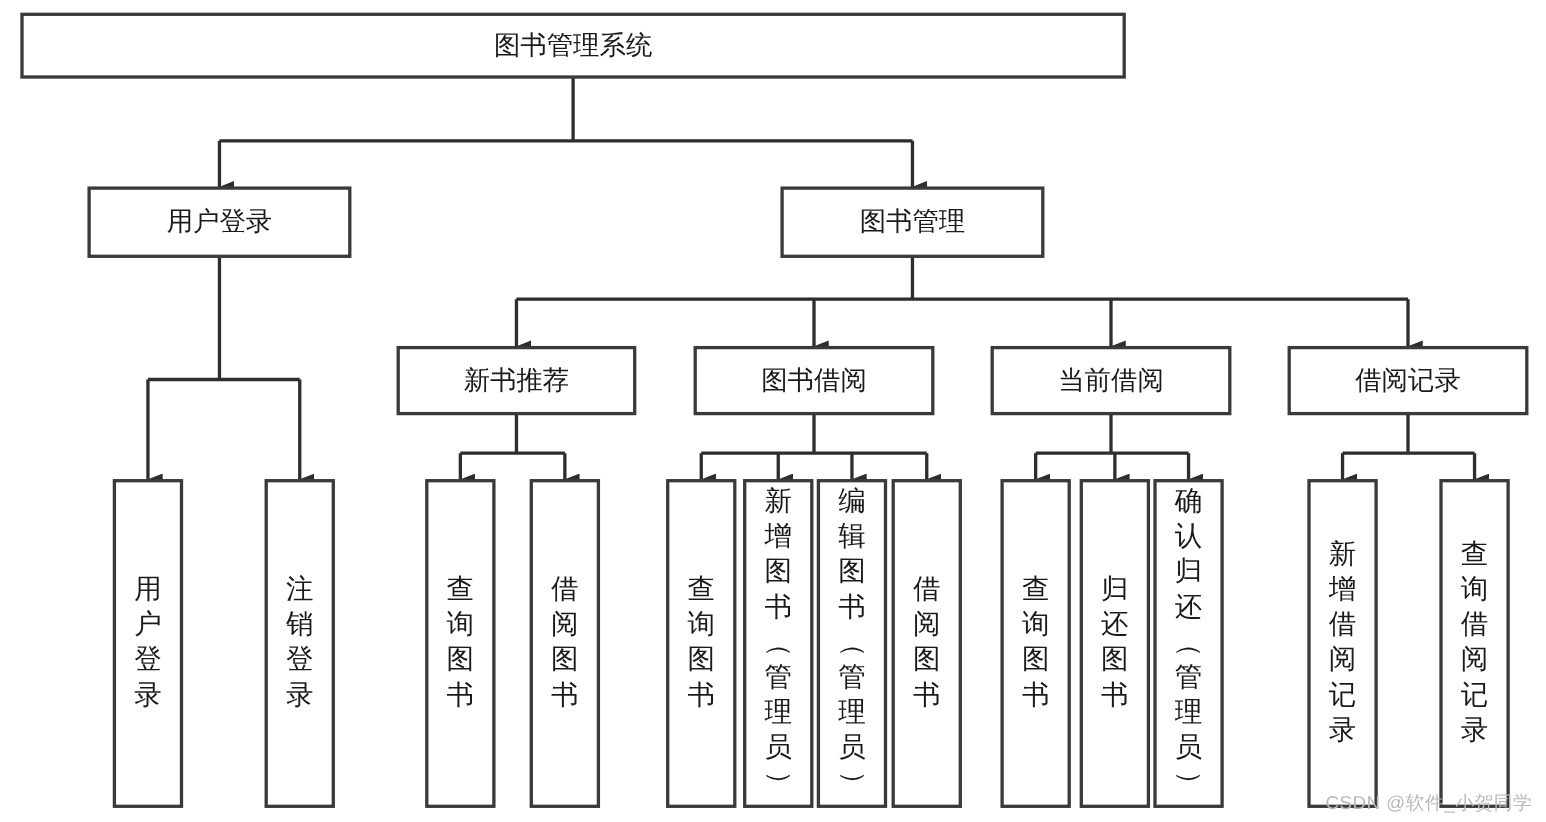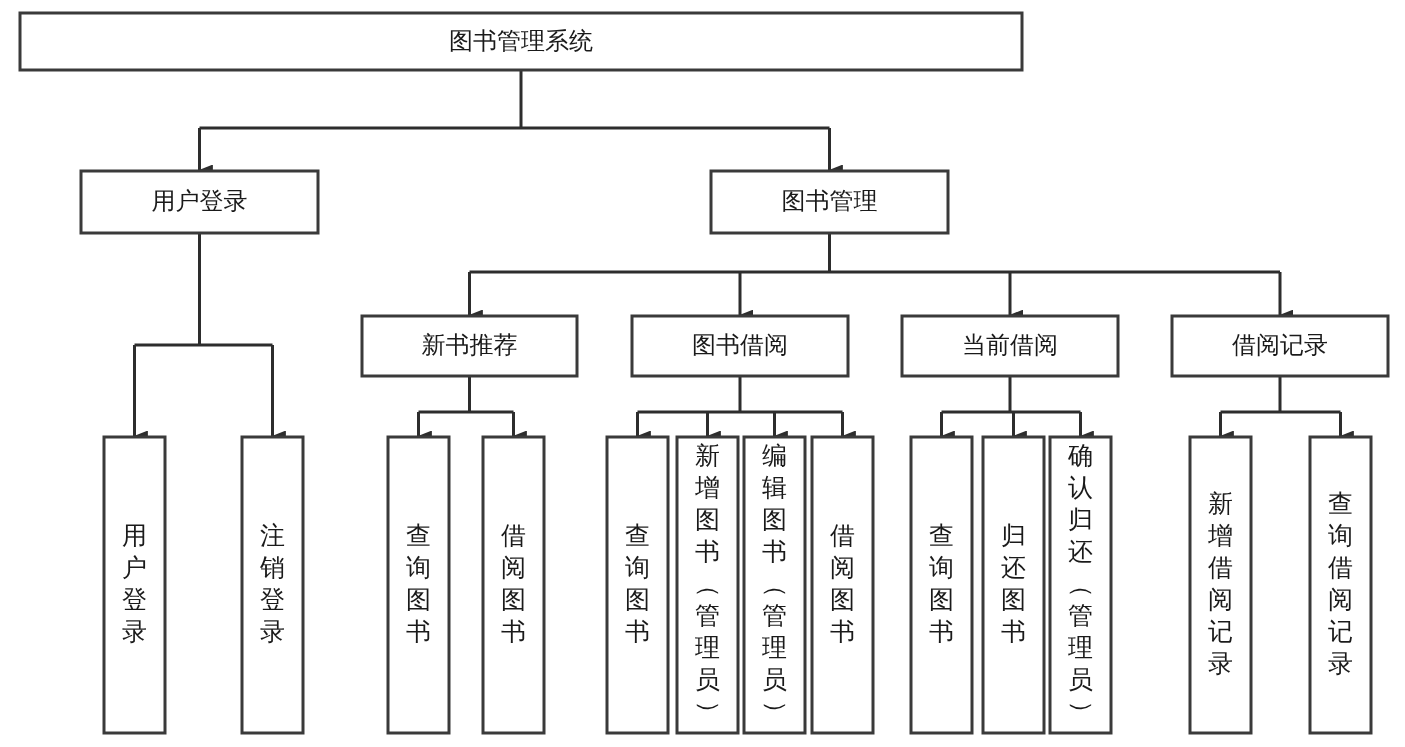--- a/index.html
+++ b/index.html
@@ -245,13 +245,14 @@
           <rect x="1310" y="437" width="61" height="296" class="node-box"></rect>
           <text x="1340.5" y="505" class="vlabel-char">查</text>
           <text x="1340.5" y="537" class="vlabel-char">询</text>
           <text x="1340.5" y="569" class="vlabel-char">借</text>
           <text x="1340.5" y="601" class="vlabel-char">阅</text>
           <text x="1340.5" y="633" class="vlabel-char">记</text>
           <text x="1340.5" y="665" class="vlabel-char">录</text>
         </g>
       </g>
   </svg>
+  <div class="watermark">CSDN @软件_小贺同学</div>
 </div>
 
 </body></html>

